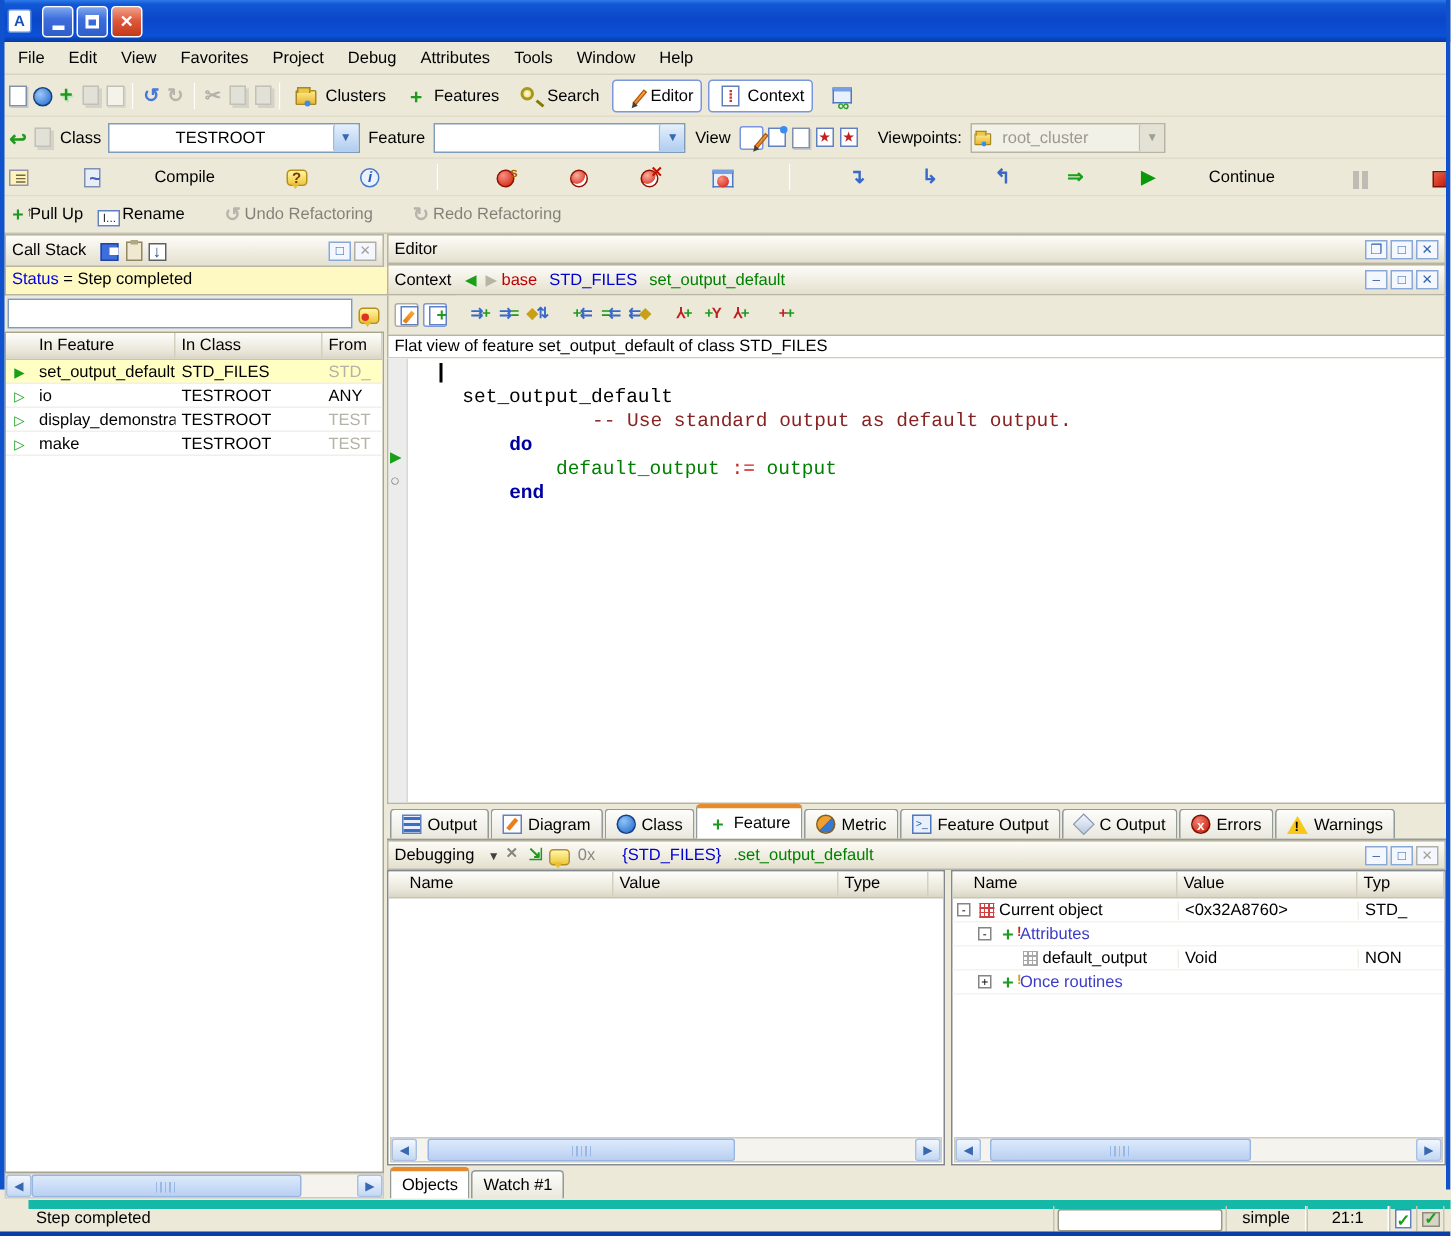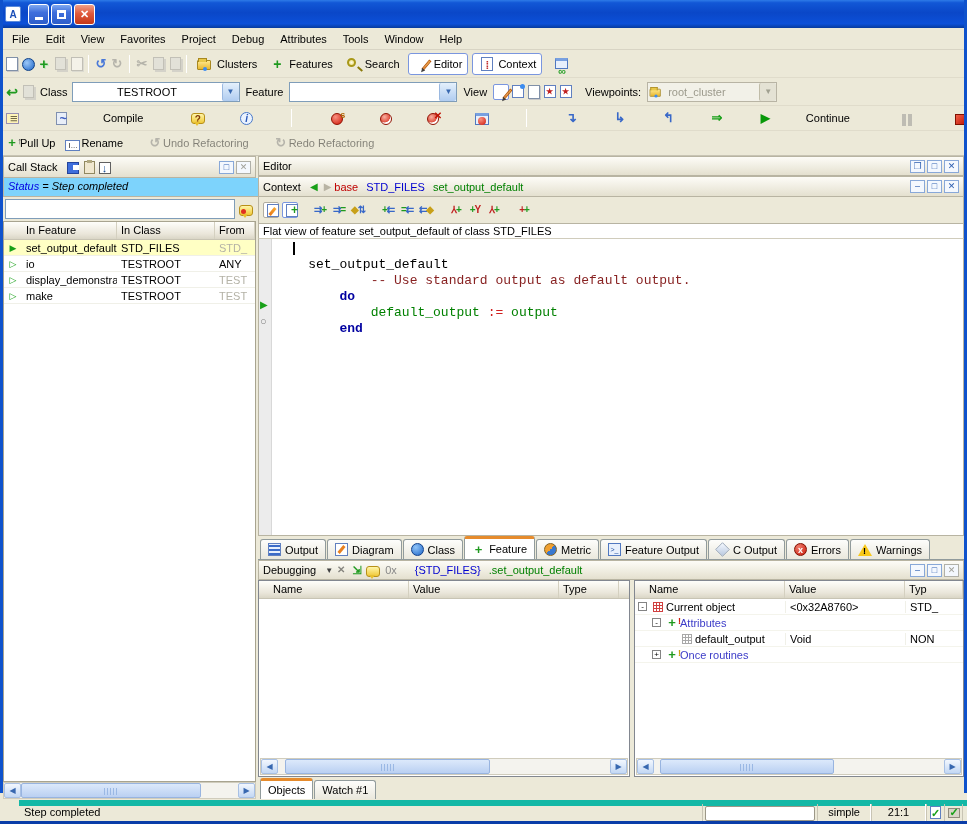--- a/index.html
+++ b/index.html
@@ -123,21 +123,21 @@
 
   
   .panel-title { background:linear-gradient(180deg,#FDFCF7,#E4E0CF); border:1px solid #B8B4A2; display:flex; align-items:center; padding:0 4px; }
   .pt-label { font-size:11px; color:#000; margin-right:6px; }
   .pt-sp { flex:1; }
   .pbtn { width:15px; height:13px; border:1px solid #88A8D8; background:#F4F8FE; color:#3060B0; font-size:9px; line-height:11px; text-align:center; margin-left:2px; }
   .pbtn.gray { border-color:#B0B0A8; color:#A0A098; }
 
   .leftpanel { position:absolute; left:3px; top:156px; width:253px; height:643px; background:#ECE9D8; }
   .cs-title { position:absolute; left:0; top:0; width:253px; height:22px; }
-  .cs-status { position:absolute; left:0; top:22px; width:301px; height:19px; background:#7dd3fc; border:1px solid #B8B4A2; border-top:none; padding:2px 4px;font-style:italic; }
+  .cs-status { position:absolute; left:0; top:22px; width:301px; height:19px; background:#fef9c3; border:1px solid #B8B4A2; border-top:none; padding:2px 4px; }
   .cs-status b.blue { color:#0000E0; font-weight:normal; }
   .cs-inputrow { position:absolute; left:0; top:41px; width:253px; height:24px; display:flex; align-items:center; gap:3px; padding:1px 2px; }
   .cs-input { flex:1; height:20px; border:1px solid #7F9DB9; background:#fff; font-size:11px; padding:0 3px; font-family:"Liberation Sans",sans-serif; }
   .cs-table { position:absolute; left:0; top:65px; width:253px; height:561px; background:#fff; border:1px solid #A8A490; overflow:hidden; }
   .th-row { display:flex; height:18px; background:linear-gradient(180deg,#FEFEFA,#EAE6DA 70%,#DAD6C6); border-bottom:1px solid #C8C4B4; }
   .th-cell { padding:2px 4px; border-right:1px solid #D4D0C0; overflow:hidden; white-space:nowrap; }
   .cs-row { display:flex; height:16px; align-items:center; border-bottom:1px solid #F0F0E8; }
   .cs-row.active { background:#FFFFC4; }
   .cs-arrow { width:18px; text-align:center; font-size:9px; color:#18A018; }
   .cs-cell { padding:0 4px; overflow:hidden; white-space:nowrap; font-size:11px; }
@@ -166,21 +166,21 @@
   .ed-toolbar { position:absolute; left:0; top:41px; width:706px; height:26px; background:#ECE9D8; display:flex; align-items:center; gap:3px; padding-left:4px; border-left:1px solid #B8B4A2; border-right:1px solid #B8B4A2; }
   .flatline { position:absolute; left:0; top:67px; width:706px; height:16px; background:#fff; border:1px solid #B8B4A2; border-bottom:1px solid #D0CCBC; padding:1px 4px; font-size:11px; }
   .codearea { position:absolute; left:0; top:83px; width:706px; height:297px; background:#fff; border:1px solid #B8B4A2; border-top:none; overflow:hidden; }
   .gutter { position:absolute; left:0; top:0; width:13px; height:100%; background:#ECECEC; border-right:1px solid #D8D8D8; }
   .gmark { position:absolute; left:1px; font-size:10px; }
   .gmark.arrow { color:#18A018; top:60px; }
   .gmark.circle { color:#808080; top:76px; font-size:11px; }
   .code { position:absolute; left:18px; top:2px; font-family:"Liberation Mono","DejaVu Sans Mono",monospace; font-size:13px; line-height:16px; white-space:pre; }
   .code .p { color:#000; }
   .code .k { color:#0000A0; font-weight:bold; }
-  .code .c { color:#882222; }
+  .code .c { color:#882222;margin-left:24px; }
   .code .f { color:#008000; }
   .code .a { color:#D02020; }
   .caret { display:inline-block; width:2px; height:13px; background:#000; vertical-align:middle; }
 
   
   .ed-tabs { position:absolute; left:0; top:380px; width:706px; height:24px; display:flex; align-items:flex-end; padding-left:2px; border-bottom:1px solid #919B9C; background:#ECE9D8; }
   .tab { display:flex; align-items:center; gap:4px; height:20px; padding:0 7px; margin-right:1px;
     border:1px solid #919B9C; border-bottom:none; border-radius:3px 3px 0 0;
     background:linear-gradient(180deg,#FDFDFB,#EAE8DD); position:relative; }
   .tab.active { height:23px; background:#fff; border-top:3px solid #E68B2C; z-index:2; }

